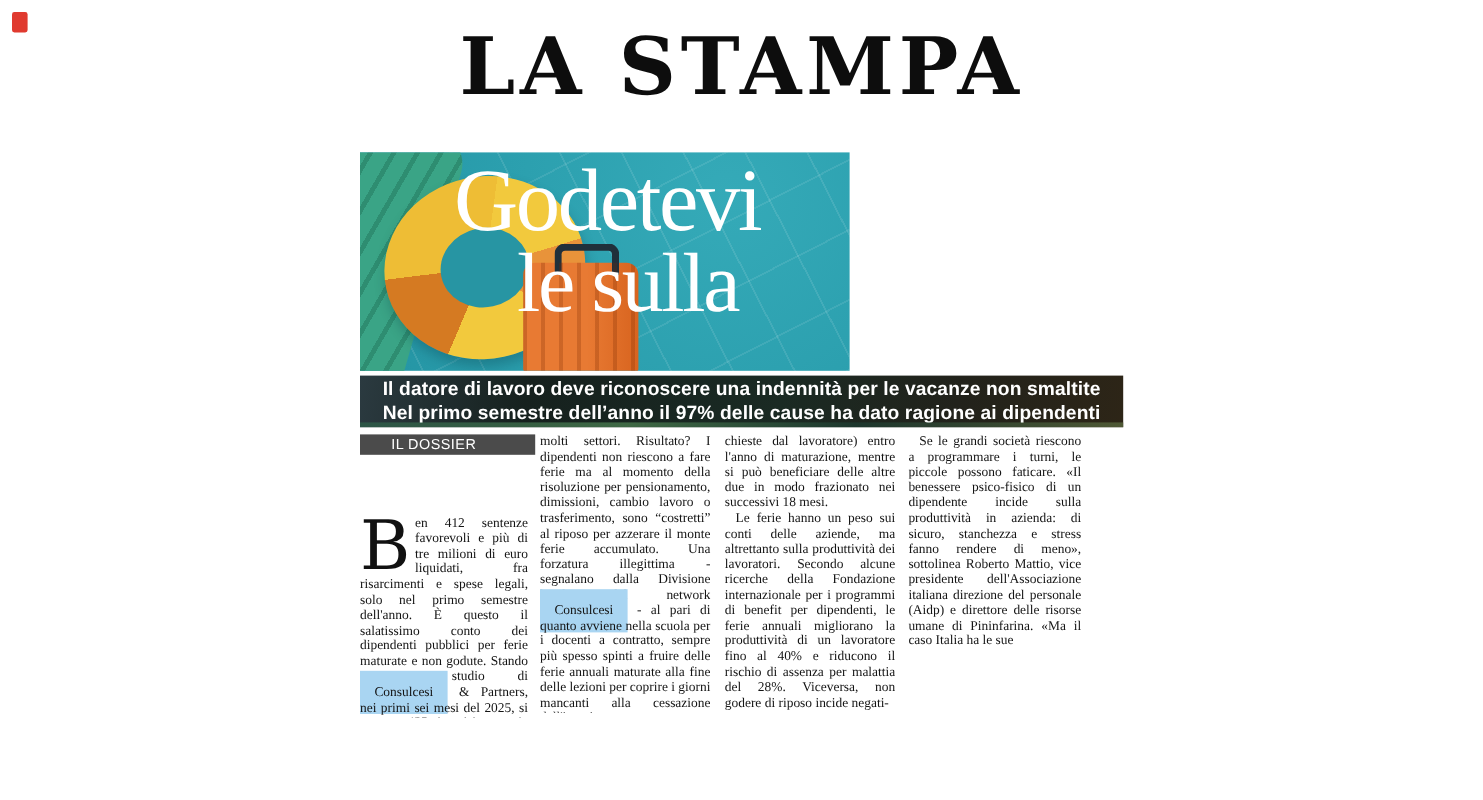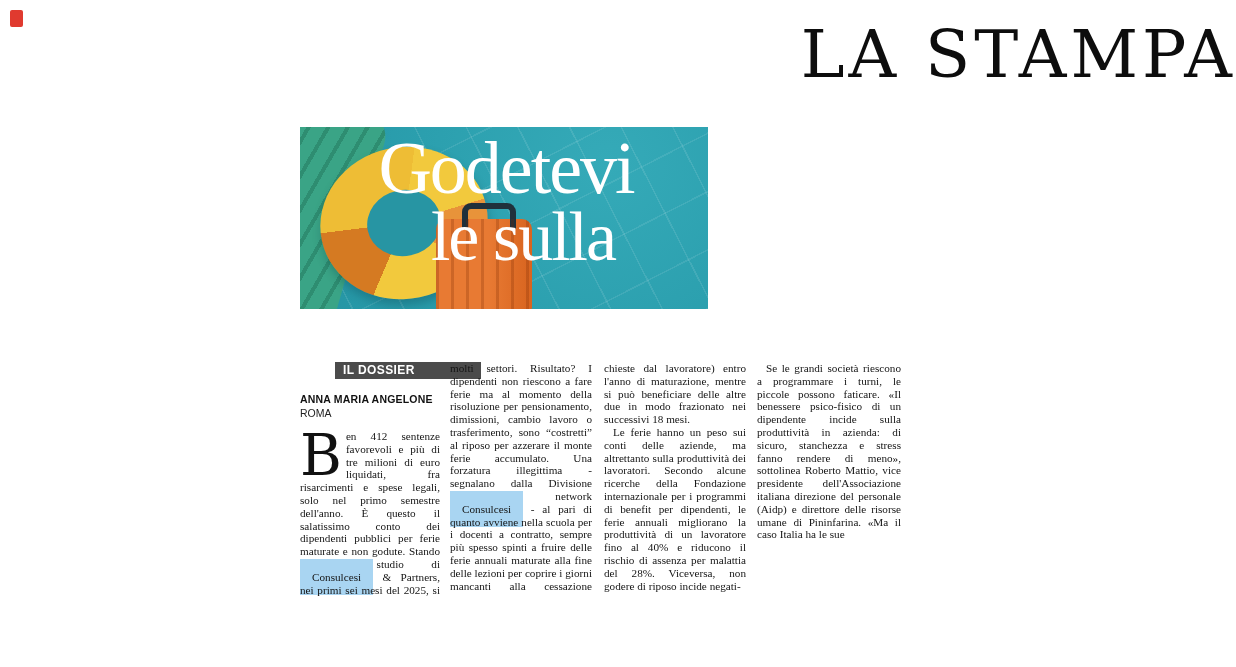--- a/index.html
+++ b/index.html
@@ -4,22 +4,22 @@
 <style>
   html,body{margin:0;padding:0;background:#fff;}
   .page{position:relative;width:1236px;height:667px;background:#ffffff;overflow:hidden;
         font-family:"Liberation Sans",sans-serif;color:#141414;}
 
   
   .corner-mark{position:absolute;left:10px;top:10px;width:13px;height:17px;
         background:#e03a2f;border-radius:2px;}
 
   
-  .masthead{position:absolute;left:0;right:0;top:22px;text-align:right;
-        font-family:"DejaVu Serif",serif;font-weight:normal;font-size:66px;
+  .masthead{position:absolute;left:0;right:0;top:22px;text-align:center;
+        font-family:"DejaVu Serif",serif;font-weight:bold;font-size:66px;
         letter-spacing:4px;color:#0d0d0d;line-height:1;}
 
   
   .hero{position:absolute;left:300px;top:127px;width:408px;height:182px;overflow:hidden;
         background:
           repeating-linear-gradient(63deg, rgba(255,255,255,.10) 0 1.5px, rgba(255,255,255,0) 1.5px 46px),
           repeating-linear-gradient(-27deg, rgba(255,255,255,.09) 0 1.5px, rgba(255,255,255,0) 1.5px 52px),
           radial-gradient(circle at 75% 20%, #35aab8 0%, #2b9fae 55%, #2494a3 100%);}
   .lounger{position:absolute;left:-62px;top:-30px;width:120px;height:260px;
         transform:rotate(16deg);border-radius:26px;
@@ -45,22 +45,22 @@
   
   .banner{position:absolute;left:300px;top:313px;width:636px;height:43px;
         background:linear-gradient(100deg,#2b3a40 0%,#16211e 22%,#1a2a23 55%,#22221b 78%,#2d2517 100%);
         display:flex;flex-direction:column;justify-content:center;text-align:center;
         color:#fff;font-weight:bold;font-size:16px;line-height:19.5px;letter-spacing:.1px;}
   .banner::after{content:"";position:absolute;left:0;right:0;bottom:0;height:4px;
         background:linear-gradient(90deg,#2d5c48,#497a4e 35%,#1c3a30 65%,#57653c);opacity:.8;}
 
   
   .kicker{position:absolute;left:300px;top:362px;width:146px;height:17px;background:#4b4b4b;
-        color:#fff;font-weight:bold;font-size:12px;line-height:17px;padding-left:8px;
-        box-sizing:border-box;letter-spacing:.4px;margin-left:35px;}
+        color:#fff;font-weight:normal;font-size:12px;line-height:17px;padding-left:26px;
+        box-sizing:border-box;letter-spacing:.4px;}
 
   
   .byline{position:absolute;left:300px;top:393px;width:150px;}
   .byline .author{font-weight:bold;font-size:10.5px;letter-spacing:.2px;color:#111;}
   .byline .place{font-size:10.5px;color:#222;margin-top:2px;}
 
   
   .col{position:absolute;overflow:hidden;font-family:"Liberation Serif",serif;
         font-size:11.2px;line-height:12.8px;text-align:justify;color:#141414;}
   .col p{margin:0;}
@@ -85,27 +85,27 @@
   <div class="hero">
     <div class="lounger"></div>
     <div class="swim-ring"></div>
     <div class="suitcase"></div>
     <div class="hero-title">
       <div class="hero-line1">Godetevi</div>
       <div class="hero-line2">le sulla</div>
     </div>
   </div>
 
+  <div class="banner">
+    <div>Il datore di lavoro deve riconoscere una indennità per le vacanze non smaltite</div>
+    <div>Nel primo semestre dell’anno il 97% delle cause ha dato ragione ai dipendenti</div>
+  </div>
 
   <div class="kicker">IL DOSSIER</div>
 
-  <div class="byline">
-    <div class="author">ANNA MARIA ANGELONE</div>
-    <div class="place">ROMA</div>
-  </div>
 
   <div class="col col-1">
       <p><span class="dropcap">B</span>en 412 sentenze favorevoli e più di tre milioni di euro liquidati, fra risarcimenti e spese legali, solo nel primo semestre dell'anno. È questo il salatissimo conto dei dipendenti pubblici per ferie maturate e non godute. Stando a uno studio di <mark>Consulcesi</mark> &amp; Partners, nei primi sei mesi del 2025, si contano 435 ricorsi in materia di</p>
     </div>
   <div class="col col-2">
       <p>molti settori. Risultato? I dipendenti non riescono a fare ferie ma al momento della risoluzione per pensionamento, dimissioni, cambio lavoro o trasferimento, sono “costretti” al riposo per azzerare il monte ferie accumulato. Una forzatura illegittima - segnalano dalla Divisione legale del network <mark>Consulcesi</mark> - al pari di quanto avviene nella scuola per i docenti a contratto, sempre più spesso spinti a fruire delle ferie annuali maturate alla fine delle lezioni per coprire i giorni mancanti alla cessazione dell'incarico.</p>
     </div>
   <div class="col col-3">
       <p>chieste dal lavoratore) entro l'anno di maturazione, mentre si può beneficiare delle altre due in modo frazionato nei successivi 18 mesi.</p>
       <p class="indent">Le ferie hanno un peso sui conti delle aziende, ma altrettanto sulla produttività dei lavoratori. Secondo alcune ricerche della Fondazione internazionale per i programmi di benefit per dipendenti, le ferie annuali migliorano la produttività di un lavoratore fino al 40% e riducono il rischio di assenza per malattia del 28%. Viceversa, non godere di riposo incide negati-</p>

